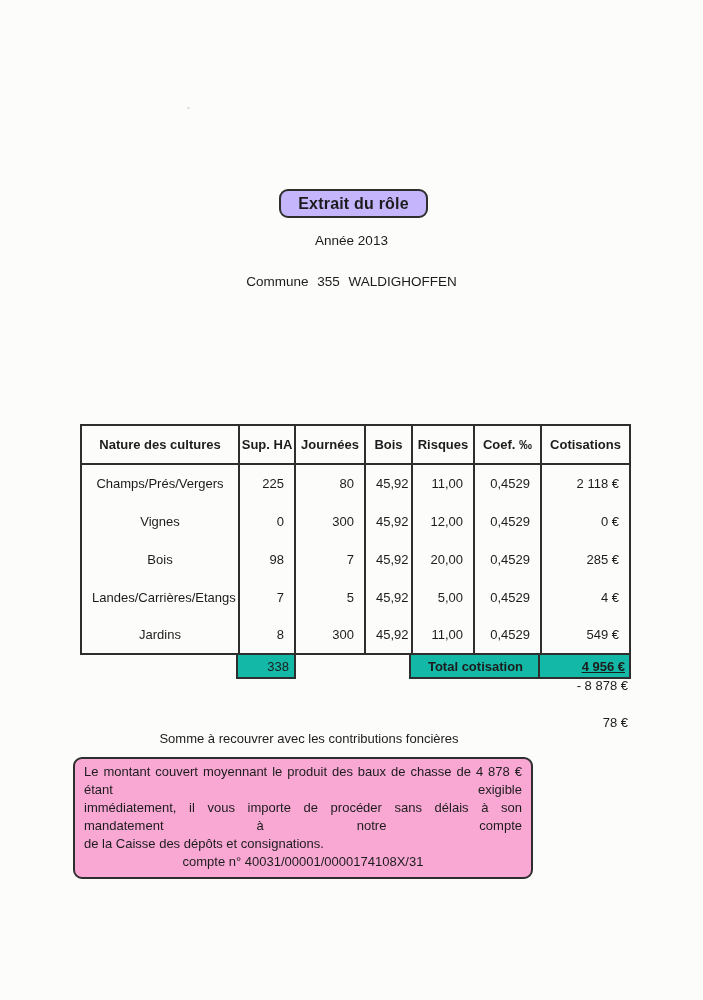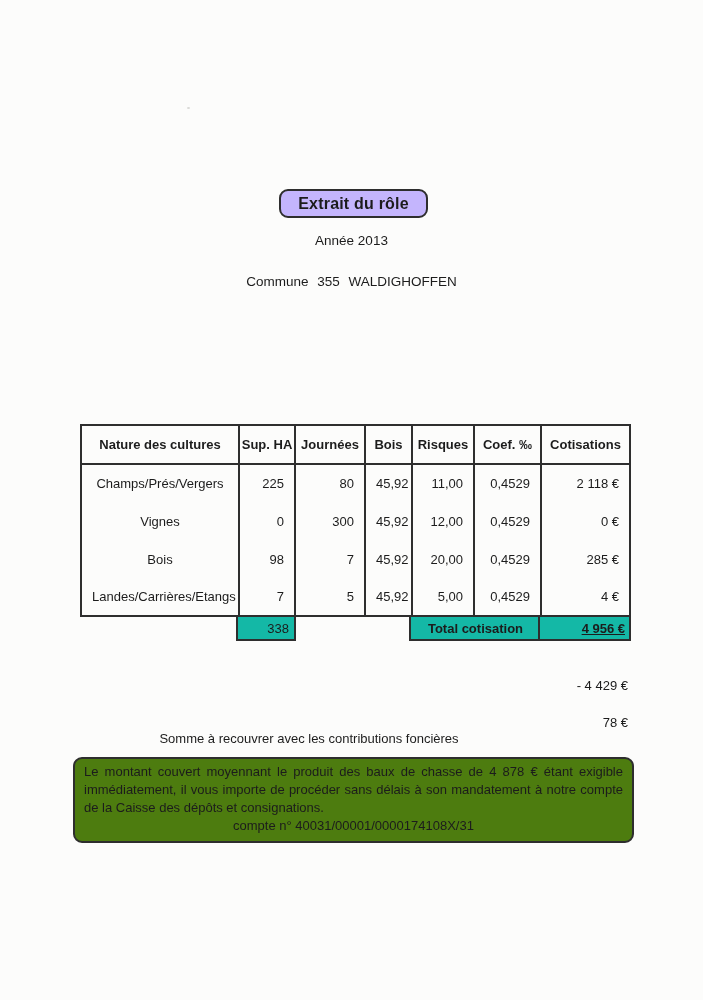--- a/index.html
+++ b/index.html
@@ -78,25 +78,25 @@
   .coverage .amt { position: absolute; right: 2px; top: 20px; text-align: right; }
 
   
   .recovery { position: absolute; left: 80px; top: 715px; width: 550px; height: 18px; font-size: 13px; }
   .recovery .txt { position: absolute; left: 0; top: 0; width: 458px; text-align: center; margin-top: 16px; }
   .recovery .amt { position: absolute; right: 2px; top: 0; text-align: right; }
 
   
   .notice {
     position: absolute; left: 73px; top: 757px;
-    width: 561px;
+    width: 460px;
     border: 2px solid #2e2e2e; border-radius: 9px;
     padding: 4px 9px 6px 9px;
     font-size: 13px; line-height: 18px;
-    background: #4d7c0f;
+    background: #f9a8d4;
   }
   .notice .just { text-align: justify; text-align-last: justify; }
   .notice .left { text-align: left; }
   .notice .center { text-align: center; }
 </style>
 </head>
 <body>
 
 <div class="page">
 
@@ -162,38 +162,47 @@
         </tr>
         <tr>
           <td class="c-name">Landes/Carrières/Etangs</td>
           <td class="c-num">7</td>
           <td class="c-num">5</td>
           <td class="c-num">45,92</td>
           <td class="c-num">5,00</td>
           <td class="c-num">0,4529</td>
           <td class="c-num">4 €</td>
         </tr>
+        <tr>
+          <td class="c-name">Jardins</td>
+          <td class="c-num">8</td>
+          <td class="c-num">300</td>
+          <td class="c-num">45,92</td>
+          <td class="c-num">11,00</td>
+          <td class="c-num">0,4529</td>
+          <td class="c-num">549 €</td>
+        </tr>
       </tbody>
     </table>
 
     <div class="total-row">
       <div class="tot-box tot-supha">
         <span>338</span>
       </div>
       <div class="tot-box tot-label">
         <span>Total cotisation</span>
       </div>
       <div class="tot-box tot-value">
         <span>4 956 €</span>
       </div>
     </div>
   </div>
 
   <div class="coverage">
-    <div class="amt">- 4 429 €</div>
+    <div class="amt">- 8 878 €</div>
   </div>
 
   <div class="recovery">
     <div class="txt">Somme à recouvrer avec les contributions foncières</div>
     <div class="amt">78 €</div>
   </div>
 
   <div class="notice">
     <div class="just">Le montant couvert moyennant le produit des baux de chasse de 4 878 € étant exigible</div>
     <div class="just">immédiatement, il vous importe de procéder sans délais à son mandatement à notre compte</div>

